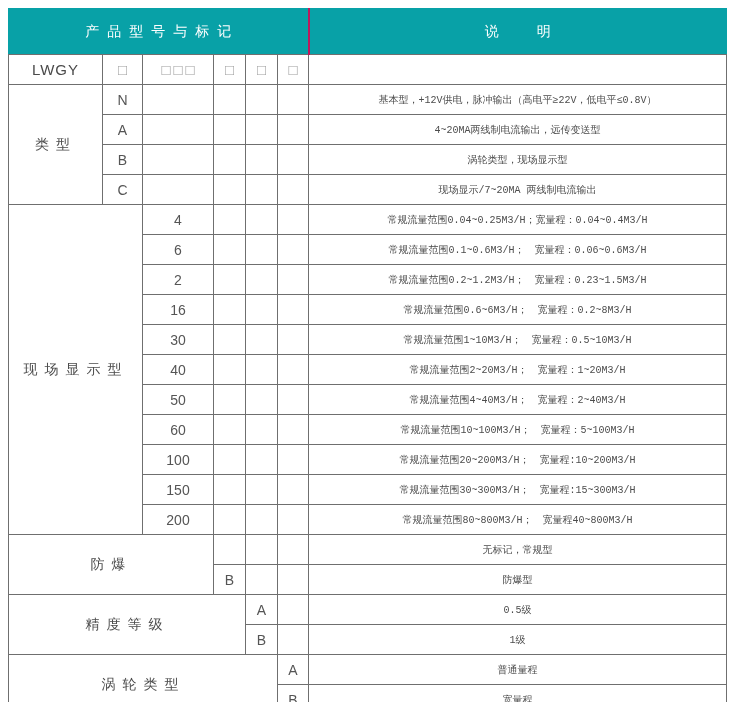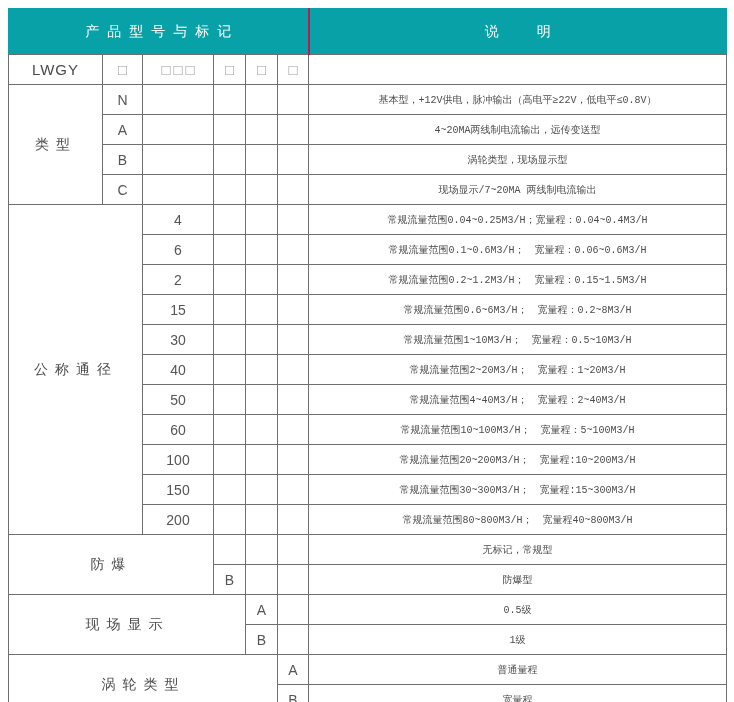--- a/index.html
+++ b/index.html
@@ -136,43 +136,43 @@
     <tr>
       <td class="code">C</td>
       <td></td>
         <td></td>
         <td></td>
         <td></td>
       <td class="desc">现场显示/7~20MA 两线制电流输出</td>
     </tr>
 
     <tr>
-      <th class="label" rowspan="11" colspan="2">公称通径</th>
+      <th class="label" rowspan="11" colspan="2">现场显示型</th>
       <td class="code">4</td>
       <td></td>
         <td></td>
         <td></td>
       <td class="desc">常规流量范围0.04~0.25M3/H；宽量程：0.04~0.4M3/H</td>
     </tr>
     <tr>
       <td class="code">6</td>
       <td></td>
         <td></td>
         <td></td>
       <td class="desc">常规流量范围0.1~0.6M3/H；　宽量程：0.06~0.6M3/H</td>
     </tr>
     <tr>
       <td class="code">2</td>
       <td></td>
         <td></td>
         <td></td>
-      <td class="desc">常规流量范围0.2~1.2M3/H；　宽量程：0.15~1.5M3/H</td>
-    </tr>
-    <tr>
-      <td class="code">15</td>
+      <td class="desc">常规流量范围0.2~1.2M3/H；　宽量程：0.23~1.5M3/H</td>
+    </tr>
+    <tr>
+      <td class="code">16</td>
       <td></td>
         <td></td>
         <td></td>
       <td class="desc">常规流量范围0.6~6M3/H；　宽量程：0.2~8M3/H</td>
     </tr>
     <tr>
       <td class="code">30</td>
       <td></td>
         <td></td>
         <td></td>
@@ -229,21 +229,21 @@
       <td class="desc">无标记，常规型</td>
     </tr>
     <tr>
       <td class="code">B</td>
       <td></td>
         <td></td>
       <td class="desc">防爆型</td>
     </tr>
 
     <tr>
-      <th class="label" rowspan="2" colspan="4">现场显示</th>
+      <th class="label" rowspan="2" colspan="4">精度等级</th>
       <td class="code">A</td>
       <td></td>
       <td class="desc">0.5级</td>
     </tr>
     <tr>
       <td class="code">B</td>
       <td></td>
       <td class="desc">1级</td>
     </tr>
 

